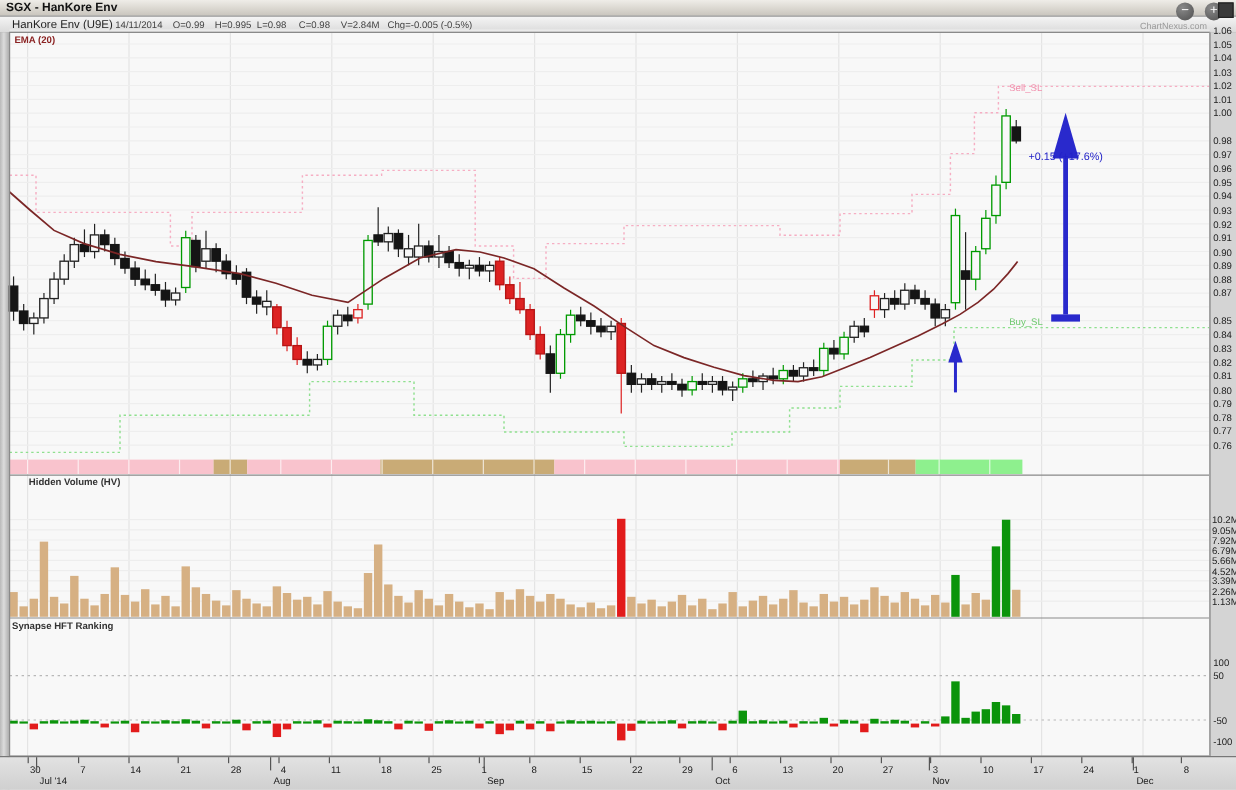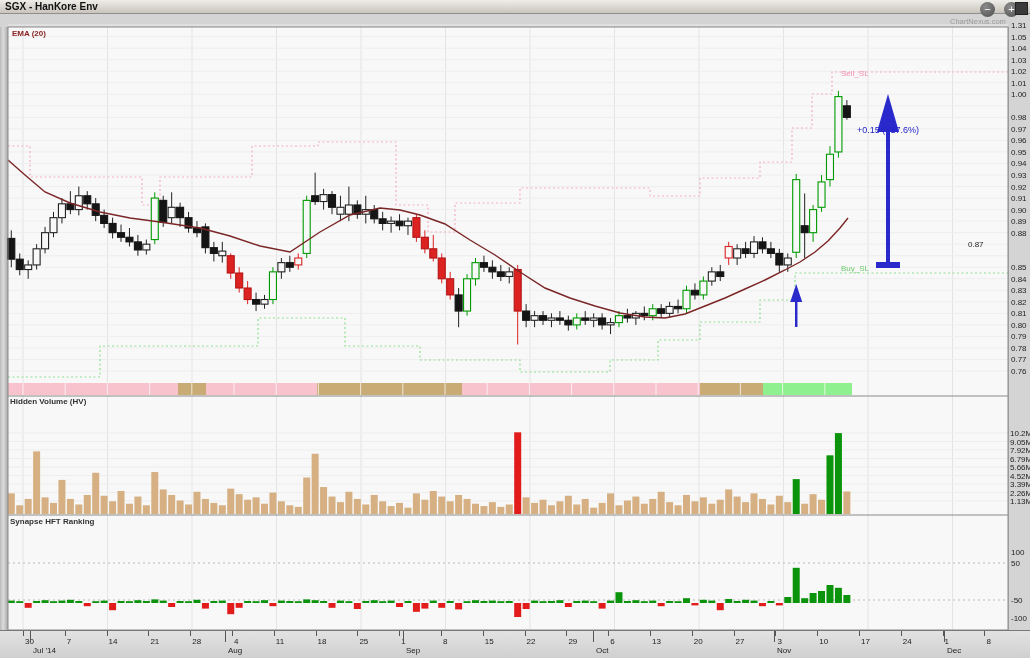--- a/index.html
+++ b/index.html
@@ -42,20 +42,30 @@
     <span class="wtitle">SGX - HanKore Env</span>
   </div>
   <div class="circle-btn" style="left:980px;">
     <span>−</span>
   </div>
   <div class="circle-btn" style="left:1004px;">
     <span>+</span>
   </div>
   <div class="corner-icon"></div>
 
+  <div class="infobar">
+    <span class="q-name" style="left:10px;top:1px;">HanKore Env (U9E)</span>
+    <span style="left:96px;">14/11/2014</span>
+    <span style="left:144px;">O=0.99</span>
+    <span style="left:179px;">H=0.995</span>
+    <span style="left:214px;">L=0.98</span>
+    <span style="left:249px;">C=0.98</span>
+    <span style="left:284px;">V=2.84M</span>
+    <span style="left:323px;">Chg=-0.005 (-0.5%)</span>
+  </div>
 
   <div class="left-strip"></div>
 
   <svg id="chart-svg" width="1030" height="658">
       <rect x="8" y="27" width="1000" height="369" fill="#f8f8f8"></rect>
       <rect x="8" y="396" width="1000" height="119" fill="#f8f8f8"></rect>
       <rect x="8" y="515" width="1000" height="115" fill="#f8f8f8"></rect>
       <line x1="23" y1="27" x2="23" y2="630" stroke="#e4e4e4"></line>
       <line x1="107.5" y1="27" x2="107.5" y2="630" stroke="#e4e4e4"></line>
       <line x1="192" y1="27" x2="192" y2="630" stroke="#e4e4e4"></line>
@@ -558,45 +568,45 @@
       <line x1="8" y1="396" x2="1008" y2="396" stroke="#8a8a8a"></line>
       <line x1="8" y1="515" x2="1008" y2="515" stroke="#8a8a8a"></line>
       <rect x="8" y="27" width="1000" height="603" fill="none" stroke="#8a8a8a"></rect>
     </svg>
 
   <span class="ovl ema-label" style="left:12px;top:29px;">EMA (20)</span>
   <span class="ovl watermark" style="left:950px;top:17px;">ChartNexus.com</span>
   <span class="ovl sell-label" style="left:841px;top:69px;">Sell_SL</span>
   <span class="ovl gain-label" style="left:857px;top:81px;">+0.15 (+17.6%)</span>
   <span class="ovl buy-label" style="left:841px;top:264px;">Buy_SL</span>
-  <span class="ovl panel-label" style="left:10px;top:397px;">Hidden Volume (HV)</span>
+  <span class="ovl panel-label" style="left:24px;top:397px;">Hidden Volume (HV)</span>
   <span class="ovl panel-label" style="left:10px;top:517px;">Synapse HFT Ranking</span>
 
   <div class="right-axis"></div>
   <div id="axis-labels">
-      <span class="axis-label" style="left: 1011px; top: 21.12px;">1.31</span>
+      <span class="axis-label" style="left: 1011px; top: 21.12px;">1.06</span>
       <span class="axis-label" style="left: 1011px; top: 32.65px;">1.05</span>
       <span class="axis-label" style="left: 1011px; top: 44.18px;">1.04</span>
       <span class="axis-label" style="left: 1011px; top: 55.71px;">1.03</span>
       <span class="axis-label" style="left: 1011px; top: 67.24px;">1.02</span>
       <span class="axis-label" style="left: 1011px; top: 78.77px;">1.01</span>
       <span class="axis-label" style="left: 1011px; top: 90.3px;">1.00</span>
       <span class="axis-label" style="left: 1011px; top: 101.83px; padding-left: 31px;">0.99</span>
       <span class="axis-label" style="left: 1011px; top: 113.36px;">0.98</span>
       <span class="axis-label" style="left: 1011px; top: 124.89px;">0.97</span>
       <span class="axis-label" style="left: 1011px; top: 136.42px;">0.96</span>
       <span class="axis-label" style="left: 1011px; top: 147.95px;">0.95</span>
       <span class="axis-label" style="left: 1011px; top: 159.48px;">0.94</span>
       <span class="axis-label" style="left: 1011px; top: 171.01px;">0.93</span>
       <span class="axis-label" style="left: 1011px; top: 182.54px;">0.92</span>
       <span class="axis-label" style="left: 1011px; top: 194.07px;">0.91</span>
       <span class="axis-label" style="left: 1011px; top: 205.6px;">0.90</span>
       <span class="axis-label" style="left: 1011px; top: 217.13px;">0.89</span>
       <span class="axis-label" style="left: 1011px; top: 228.66px;">0.88</span>
-      <span class="axis-label" style="left: 968px; top: 240.19px;">0.87</span>
+      <span class="axis-label" style="left: 1011px; top: 240.19px;">0.87</span>
       <span class="axis-label" style="left: 1050px; top: 251.72px; font-family: Liberation Mono, monospace;">0.86</span>
       <span class="axis-label" style="left: 1011px; top: 263.25px;">0.85</span>
       <span class="axis-label" style="left: 1011px; top: 274.78px;">0.84</span>
       <span class="axis-label" style="left: 1011px; top: 286.31px;">0.83</span>
       <span class="axis-label" style="left: 1011px; top: 297.84px;">0.82</span>
       <span class="axis-label" style="left: 1011px; top: 309.37px;">0.81</span>
       <span class="axis-label" style="left: 1011px; top: 320.9px;">0.80</span>
       <span class="axis-label" style="left: 1011px; top: 332.43px;">0.79</span>
       <span class="axis-label" style="left: 1011px; top: 343.96px;">0.78</span>
       <span class="axis-label" style="left: 1011px; top: 355.49px;">0.77</span>

